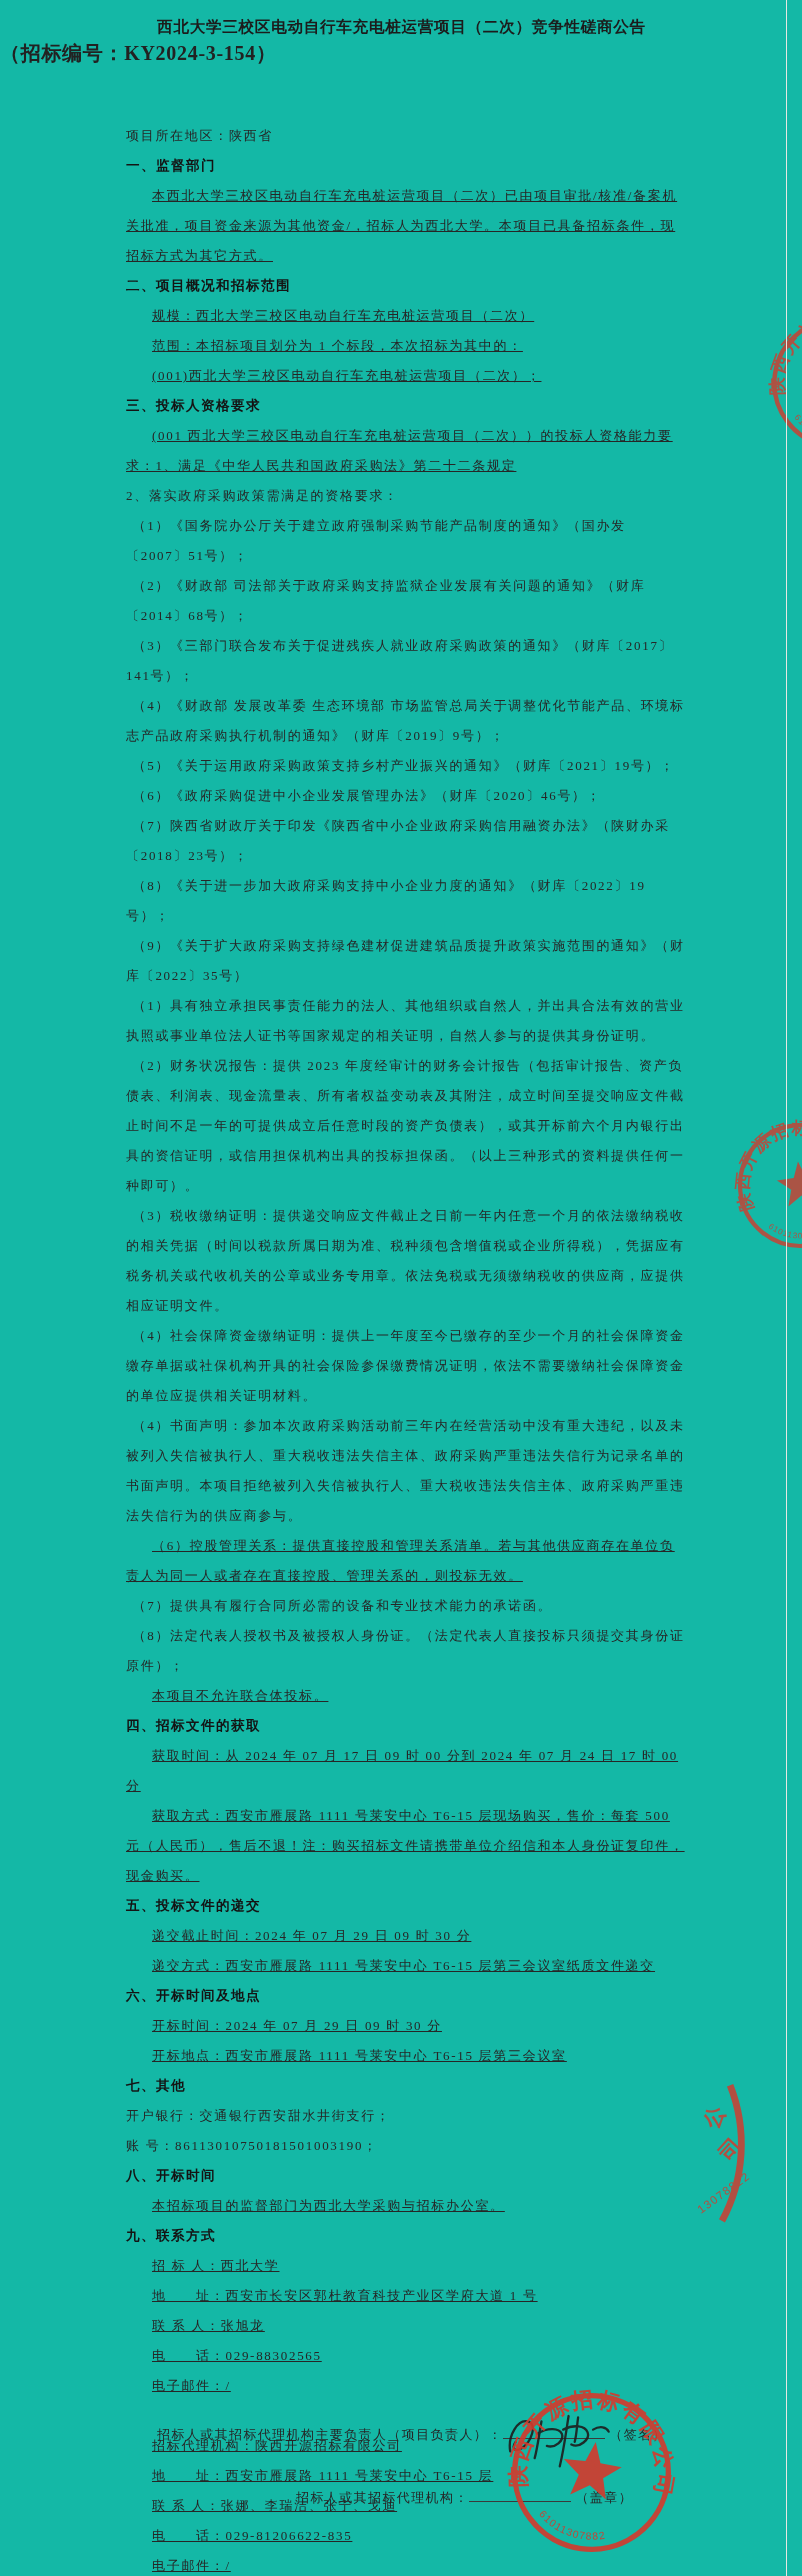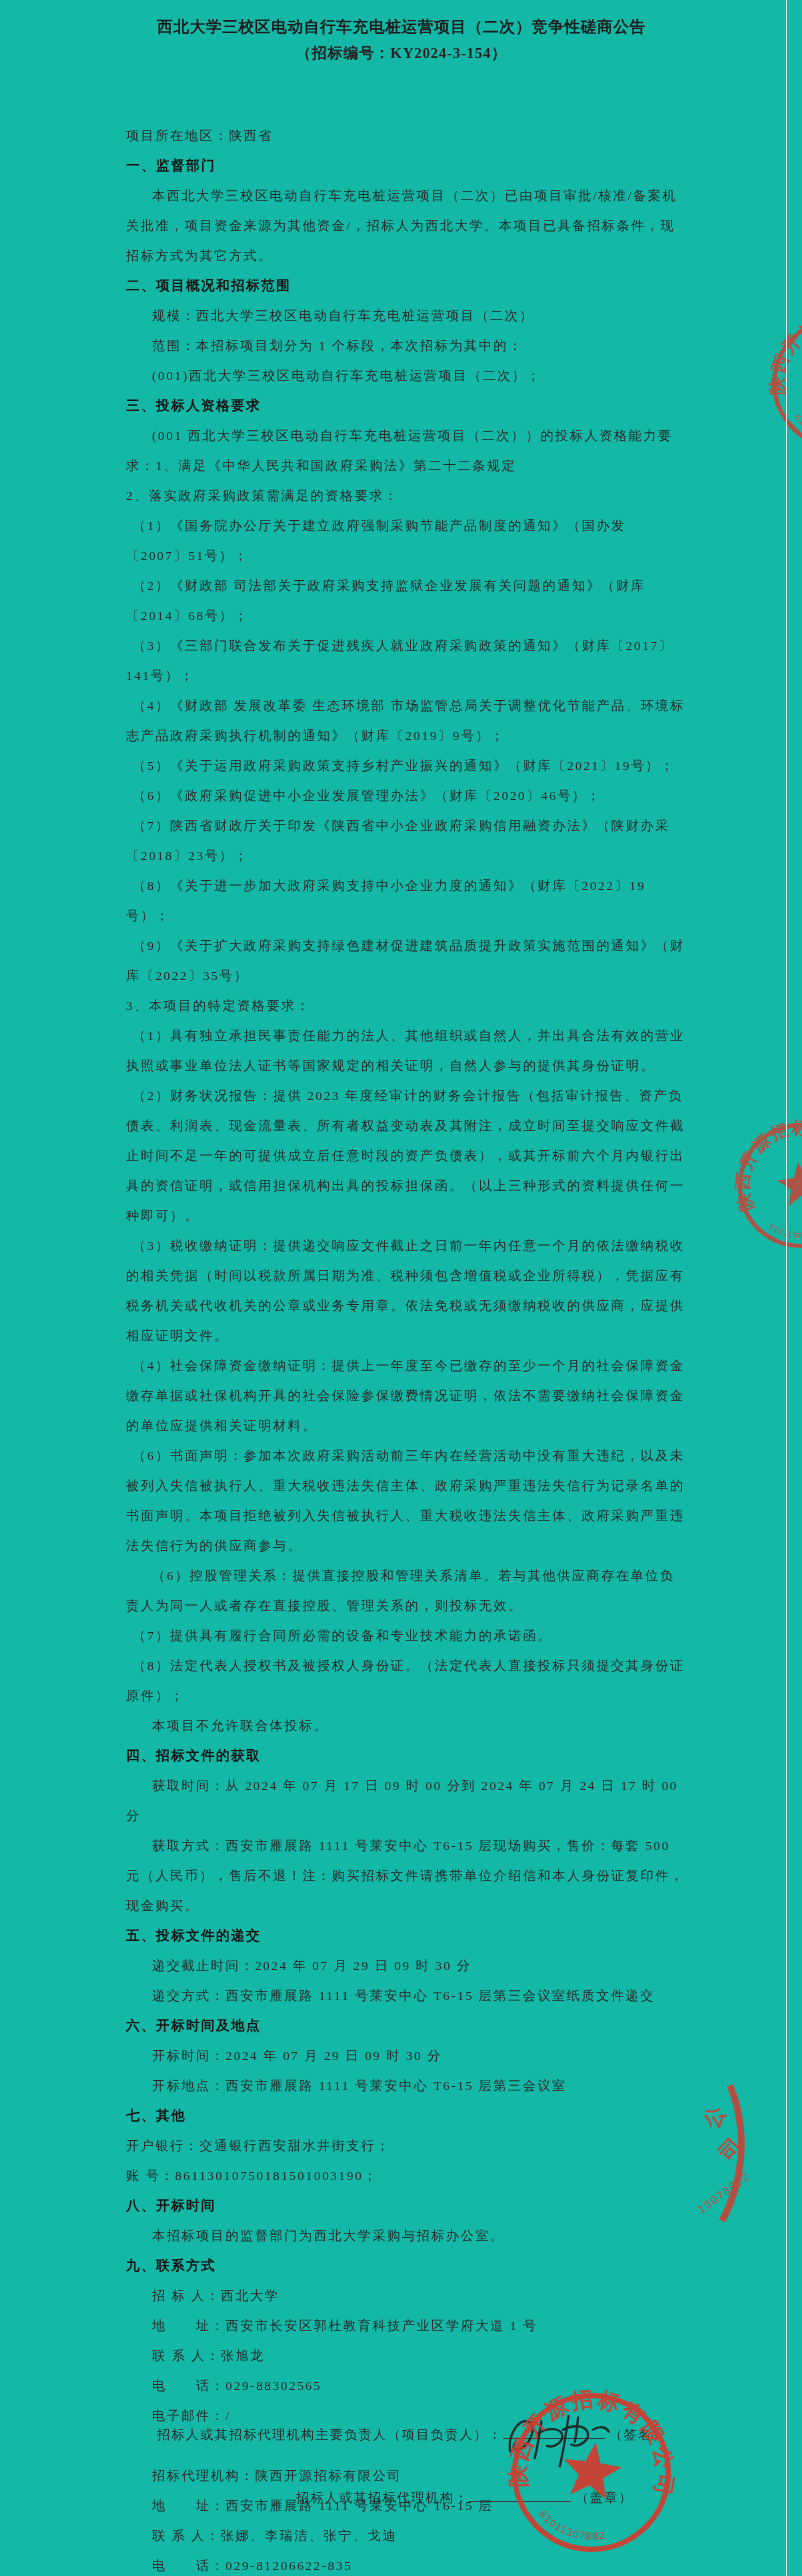--- a/index.html
+++ b/index.html
@@ -15,22 +15,22 @@
   .doc-title{
     padding-top:15px;
     text-align:center;
     font-size:15.6px;
     font-weight:bold;
     color:#1c1c1c;
     letter-spacing:0.7px;
     line-height:23px;
   }
   .doc-subtitle{
-    text-align:center;
-    font-size:15px;
+    text-align:left;
+    font-size:20px;
     font-weight:bold;
     color:#222;
     letter-spacing:0.7px;
     line-height:31px;
   }
   .content{
     margin:52px 116px 0 126px;
     font-size:13px;
     letter-spacing:1.7px;
     line-height:30px;
@@ -38,21 +38,21 @@
   .blk{margin:0;}
   .blk.h{
     font-weight:bold;
     font-size:13.6px;
     color:#141414;
     letter-spacing:1.4px;
   }
   .blk.spacer{height:30px;}
   .ind0{text-indent:0;}
   .ind1{text-indent:0.5em;}
-  .ind2{text-indent:2em;}
+  .ind2{text-indent:2em;text-decoration:underline;}
   .sign-area{
     position:absolute;
     left:126px;right:27px;top:2420px;
     font-size:13px;
     letter-spacing:1.4px;
     line-height:30px;
     color:#262626;
   }
   .sign-line1{margin-left:31px;}
   .sign-line2{margin-left:170px;margin-top:33px;}
@@ -100,26 +100,25 @@
         <div class="blk p ind0">2、落实政府采购政策需满足的资格要求：</div>
         <div class="blk p ind1">（1）《国务院办公厅关于建立政府强制采购节能产品制度的通知》（国办发〔2007〕51号）；</div>
         <div class="blk p ind1">（2）《财政部 司法部关于政府采购支持监狱企业发展有关问题的通知》（财库〔2014〕68号）；</div>
         <div class="blk p ind1">（3）《三部门联合发布关于促进残疾人就业政府采购政策的通知》（财库〔2017〕141号）；</div>
         <div class="blk p ind1">（4）《财政部 发展改革委 生态环境部 市场监管总局关于调整优化节能产品、环境标志产品政府采购执行机制的通知》（财库〔2019〕9号）；</div>
         <div class="blk p ind1">（5）《关于运用政府采购政策支持乡村产业振兴的通知》（财库〔2021〕19号）；</div>
         <div class="blk p ind1">（6）《政府采购促进中小企业发展管理办法》（财库〔2020〕46号）；</div>
         <div class="blk p ind1">（7）陕西省财政厅关于印发《陕西省中小企业政府采购信用融资办法》（陕财办采〔2018〕23号）；</div>
         <div class="blk p ind1">（8）《关于进一步加大政府采购支持中小企业力度的通知》（财库〔2022〕19号）；</div>
         <div class="blk p ind1">（9）《关于扩大政府采购支持绿色建材促进建筑品质提升政策实施范围的通知》（财库〔2022〕35号）</div>
-        <div class="blk p ind0">3、本项目的特定资格要求：</div>
         <div class="blk p ind1">（1）具有独立承担民事责任能力的法人、其他组织或自然人，并出具合法有效的营业执照或事业单位法人证书等国家规定的相关证明，自然人参与的提供其身份证明。</div>
         <div class="blk p ind1">（2）财务状况报告：提供 2023 年度经审计的财务会计报告（包括审计报告、资产负债表、利润表、现金流量表、所有者权益变动表及其附注，成立时间至提交响应文件截止时间不足一年的可提供成立后任意时段的资产负债表），或其开标前六个月内银行出具的资信证明，或信用担保机构出具的投标担保函。（以上三种形式的资料提供任何一种即可）。</div>
         <div class="blk p ind1">（3）税收缴纳证明：提供递交响应文件截止之日前一年内任意一个月的依法缴纳税收的相关凭据（时间以税款所属日期为准、税种须包含增值税或企业所得税），凭据应有税务机关或代收机关的公章或业务专用章。依法免税或无须缴纳税收的供应商，应提供相应证明文件。</div>
         <div class="blk p ind1">（4）社会保障资金缴纳证明：提供上一年度至今已缴存的至少一个月的社会保障资金缴存单据或社保机构开具的社会保险参保缴费情况证明，依法不需要缴纳社会保障资金的单位应提供相关证明材料。</div>
-        <div class="blk p ind1">（6）书面声明：参加本次政府采购活动前三年内在经营活动中没有重大违纪，以及未被列入失信被执行人、重大税收违法失信主体、政府采购严重违法失信行为记录名单的书面声明。本项目拒绝被列入失信被执行人、重大税收违法失信主体、政府采购严重违法失信行为的供应商参与。</div>
+        <div class="blk p ind1">（4）书面声明：参加本次政府采购活动前三年内在经营活动中没有重大违纪，以及未被列入失信被执行人、重大税收违法失信主体、政府采购严重违法失信行为记录名单的书面声明。本项目拒绝被列入失信被执行人、重大税收违法失信主体、政府采购严重违法失信行为的供应商参与。</div>
         <div class="blk p ind2">（6）控股管理关系：提供直接控股和管理关系清单。若与其他供应商存在单位负责人为同一人或者存在直接控股、管理关系的，则投标无效。</div>
         <div class="blk p ind1">（7）提供具有履行合同所必需的设备和专业技术能力的承诺函。</div>
         <div class="blk p ind1">（8）法定代表人授权书及被授权人身份证。（法定代表人直接投标只须提交其身份证原件）；</div>
         <div class="blk p ind2">本项目不允许联合体投标。</div>
         <div class="blk h">四、招标文件的获取</div>
         <div class="blk p ind2">获取时间：从 2024 年 07 月 17 日 09 时 00 分到 2024 年 07 月 24 日 17 时 00 分</div>
         <div class="blk p ind2">获取方式：西安市雁展路 1111 号莱安中心 T6-15 层现场购买，售价：每套 500 元（人民币），售后不退！注：购买招标文件请携带单位介绍信和本人身份证复印件，现金购买。</div>
         <div class="blk h">五、投标文件的递交</div>
         <div class="blk p ind2">递交截止时间：2024 年 07 月 29 日 09 时 30 分</div>
         <div class="blk p ind2">递交方式：西安市雁展路 1111 号莱安中心 T6-15 层第三会议室纸质文件递交</div>

